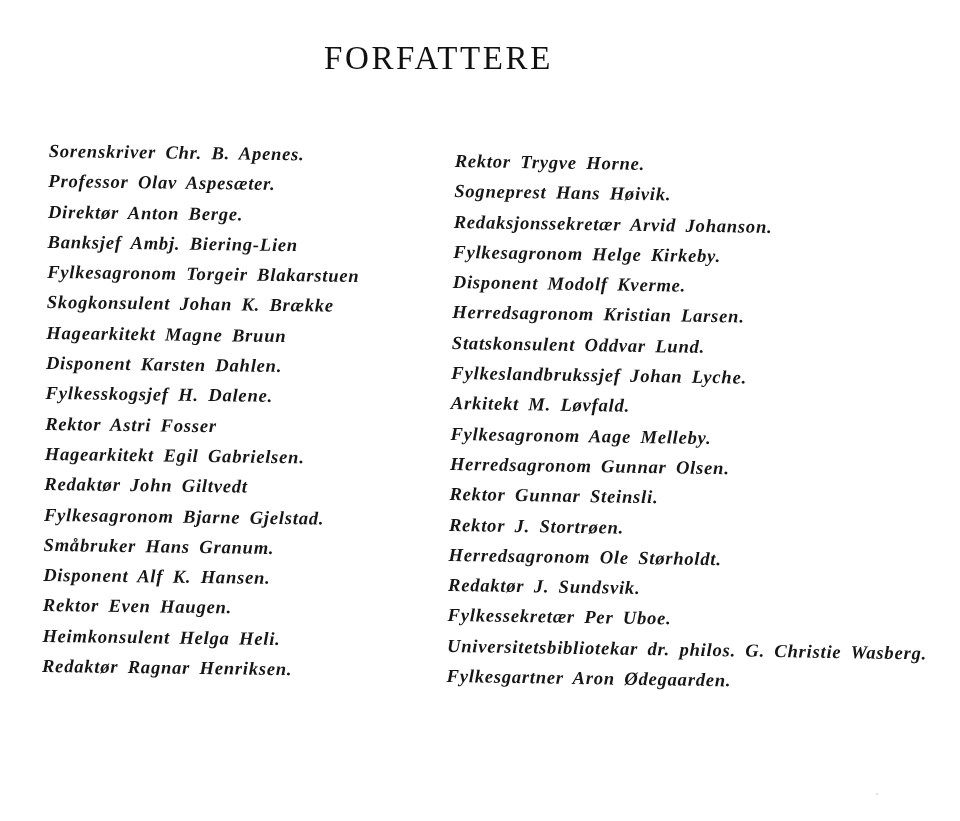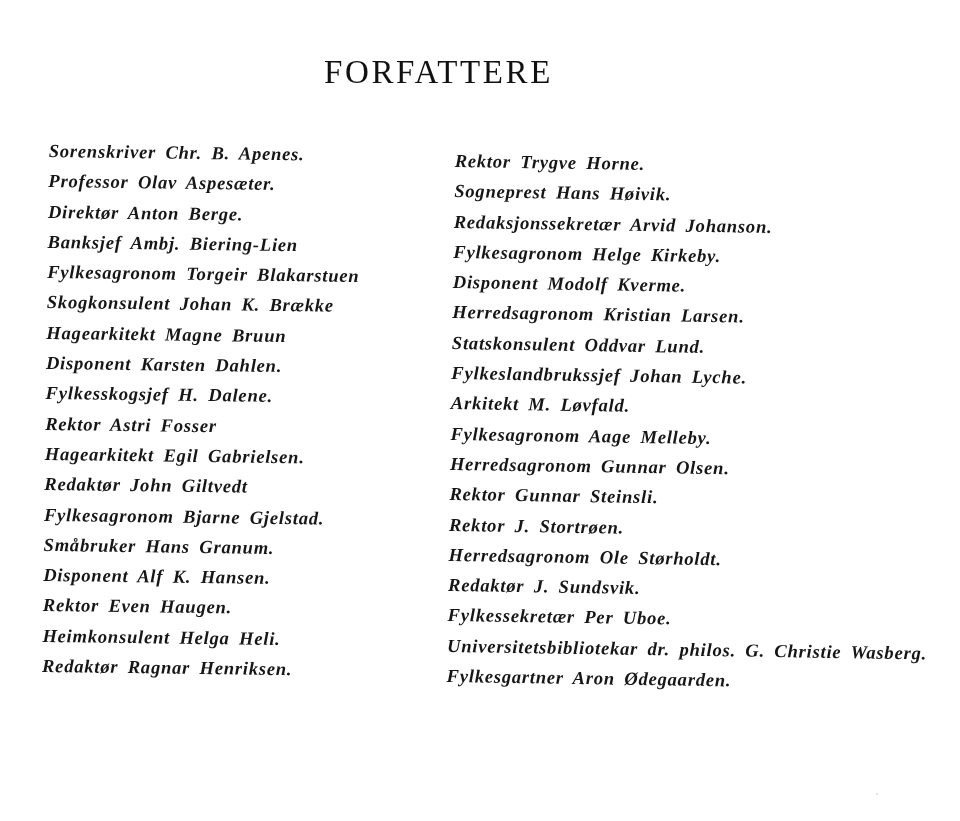--- a/index.html
+++ b/index.html
@@ -16,21 +16,21 @@
       font-family: "DejaVu Serif", "Liberation Serif", serif;
     }
     .page {
       position: absolute;
       left: 0; top: 0;
       width: 960px; height: 821px;
     }
     .title {
       position: absolute;
       left: 324px;
-      top: 56px;
+      top: 42px;
       font-family: "Liberation Serif", "DejaVu Serif", serif;
       font-size: 33px;
       font-weight: normal;
       letter-spacing: 2.6px;
       color: #111111;
       margin: 0;
       line-height: 1;
     }
     .col {
       position: absolute;

